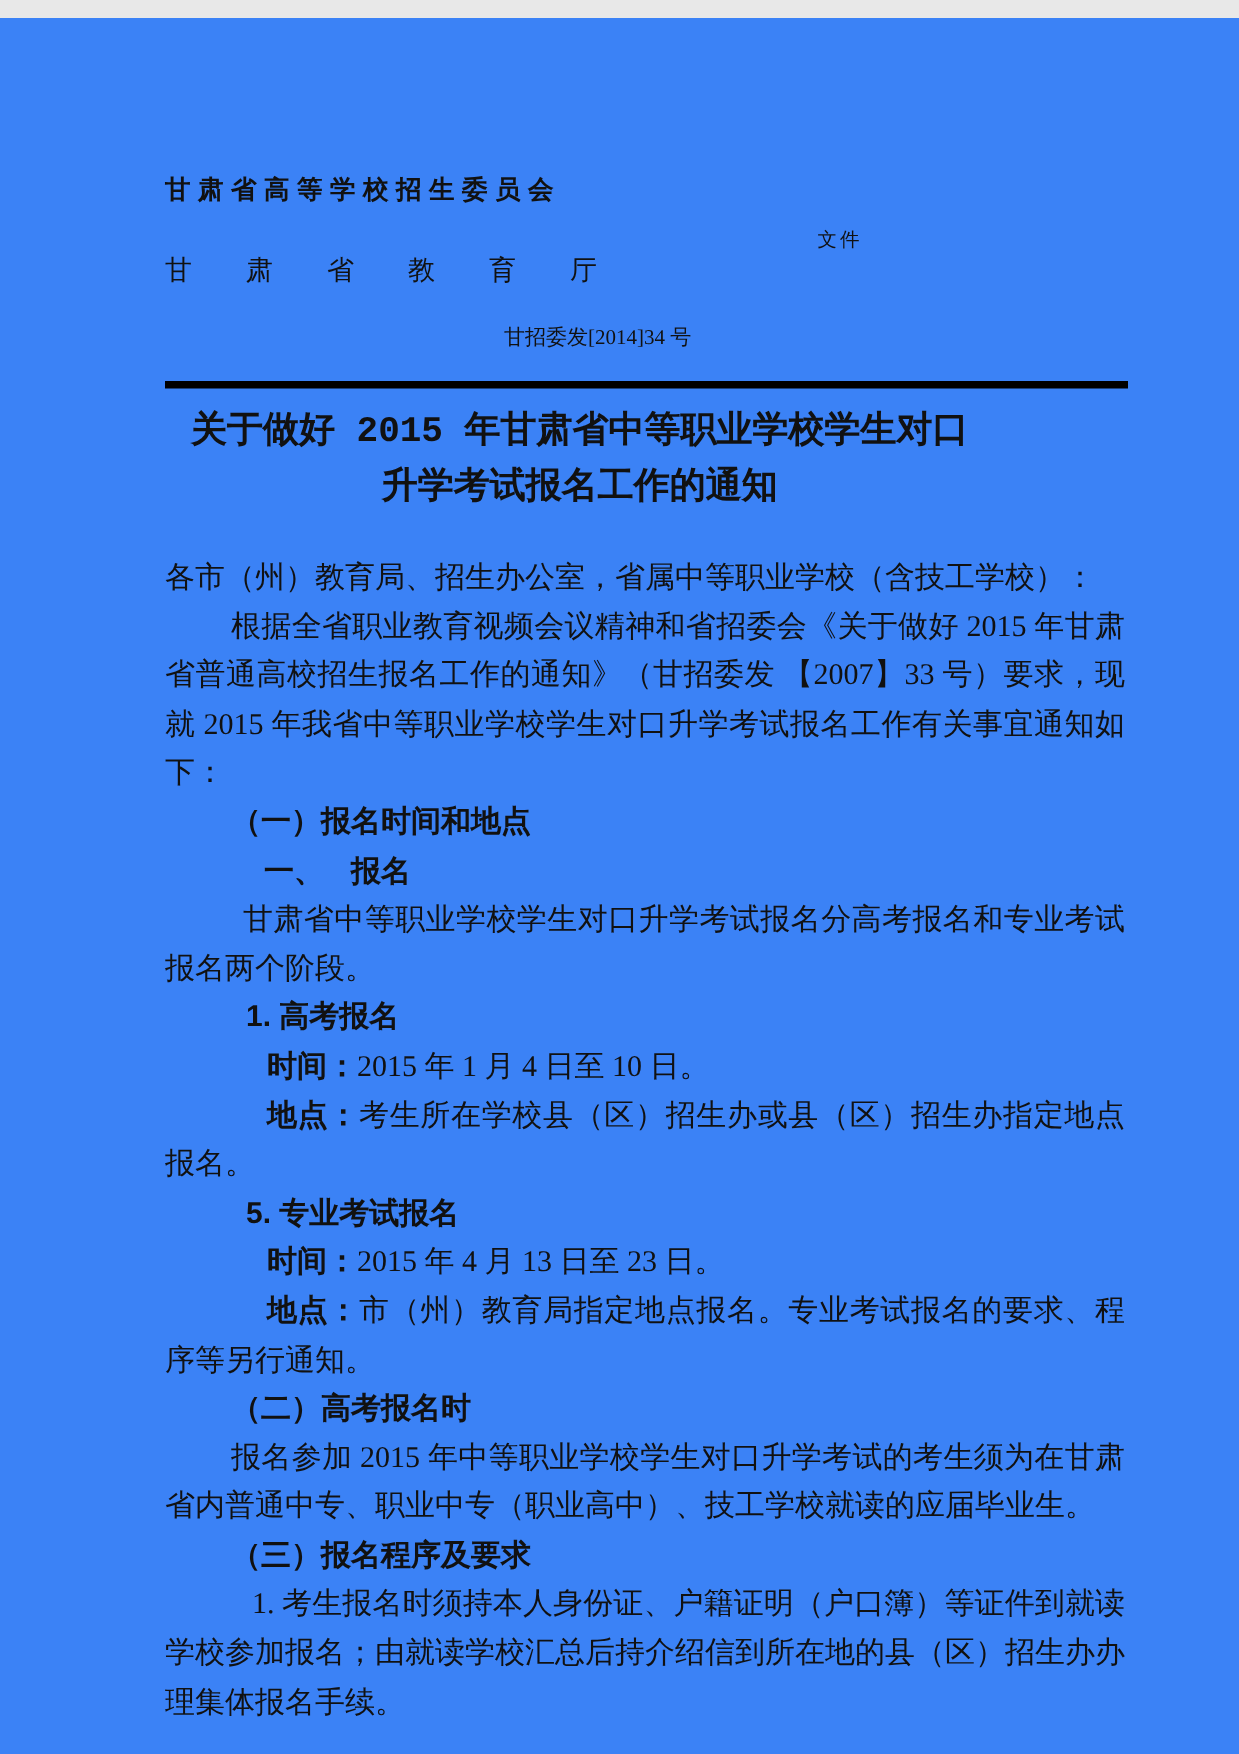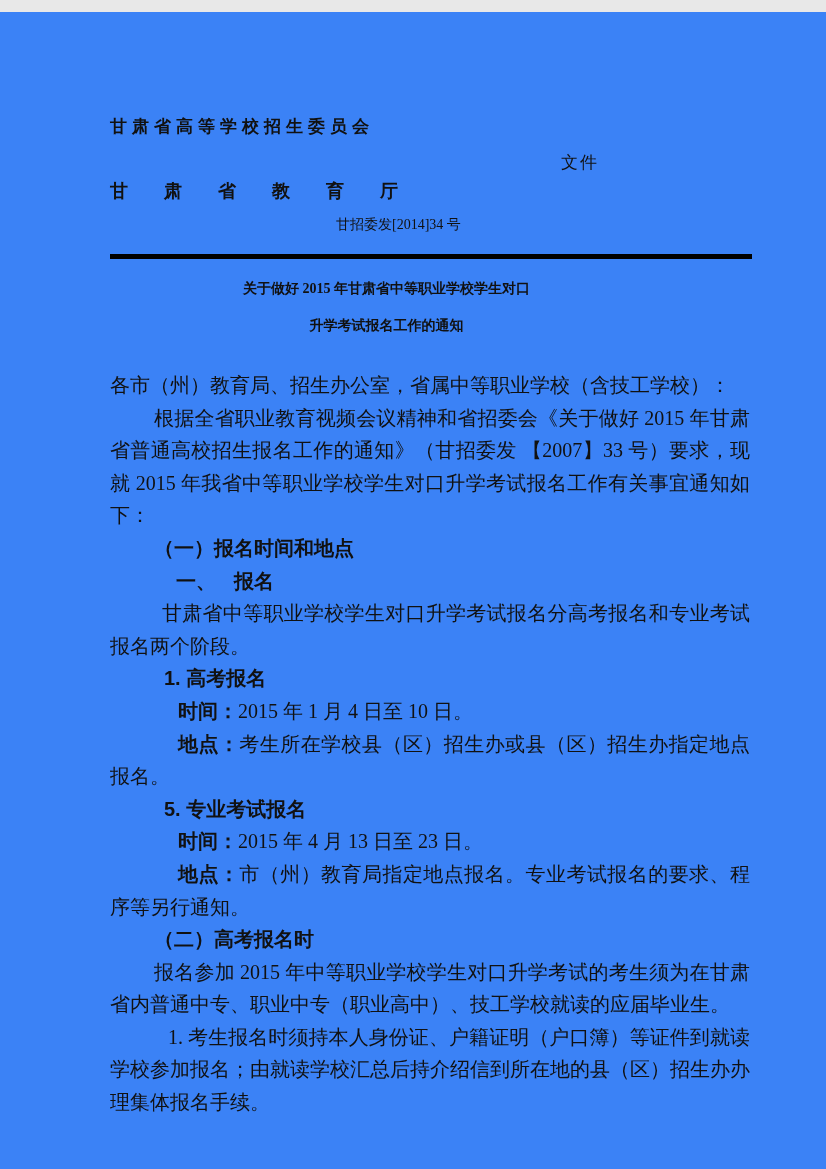--- a/index.html
+++ b/index.html
@@ -18,30 +18,30 @@
     position: absolute;
     left: 110px; top: 103px;
     font-family: "Liberation Sans", "DejaVu Sans", sans-serif;
     font-weight: bold;
     font-size: 17px;
     letter-spacing: 5px;
     white-space: nowrap;
   }
   .file-label {
     position: absolute;
-    left: 561px; top: 139px;
-    font-size: 17px;
+    left: 545px; top: 139px;
+    font-size: 13px;
     letter-spacing: 2px;
     white-space: nowrap;
   }
   .issuer2 {
     position: absolute;
-    left: 110px; top: 167px;
+    left: 110px; top: 156px;
     font-family: "Liberation Sans", "DejaVu Sans", sans-serif;
-    font-weight: bold;
+    font-weight: normal;
     font-size: 18px;
     letter-spacing: 36px;
     white-space: nowrap;
   }
   .doc-no {
     position: absolute;
     left: 336px; top: 204px;
     font-size: 14px;
     white-space: nowrap;
     text-align: right;
@@ -51,23 +51,23 @@
     left: 110px; top: 242px;
     width: 642px; height: 5px;
     background: #000000;
   }
   
   .title {
     position: absolute;
     left: 0; top: 259px;
     width: 773px;
     text-align: center;
-    font-family: Liberation Serif, serif;
+    font-family: Liberation Mono, monospace;
     font-weight: bold;
-    font-size: 14px;
+    font-size: 24px;
     line-height: 36.5px;
   }
   
   .doc-body {
     position: absolute;
     left: 110px; top: 357px;
     width: 640px;
     font-size: 20px;
     line-height: 32.6px;
     text-align: justify;
@@ -113,16 +113,17 @@
     <p class="h ind33"><span>一、</span><span class="gap">报名</span></p>
     <p class="ind26">甘肃省中等职业学校学生对口升学考试报名分高考报名和专业考试报名两个阶段。</p>
     <p class="h ind27">1. 高考报名</p>
     <p class="ind26"><span class="lbl">时间：</span><span>2015 年 1 月 4 日至 10 日。</span></p>
     <p class="ind26"><span class="lbl">地点：</span><span>考生所在学校县（区）招生办或县（区）招生办指定地点报名。</span></p>
     <p class="h ind27">5. 专业考试报名</p>
     <p class="ind26"><span class="lbl">时间：</span><span>2015 年 4 月 13 日至 23 日。</span></p>
     <p class="ind26"><span class="lbl">地点：</span><span>市（州）教育局指定地点报名。专业考试报名的要求、程序等另行通知。</span></p>
     <p class="h ind22">（二）高考报名时</p>
     <p class="ind22">报名参加 2015 年中等职业学校学生对口升学考试的考生须为在甘肃省内普通中专、职业中专（职业高中）、技工学校就读的应届毕业生。</p>
+    <p class="h ind22">（三）报名程序及要求</p>
     <p class="ind29">1. 考生报名时须持本人身份证、户籍证明（户口簿）等证件到就读学校参加报名；由就读学校汇总后持介绍信到所在地的县（区）招生办办理集体报名手续。</p>
   </div>
 
 </div>
 
 </body></html>

